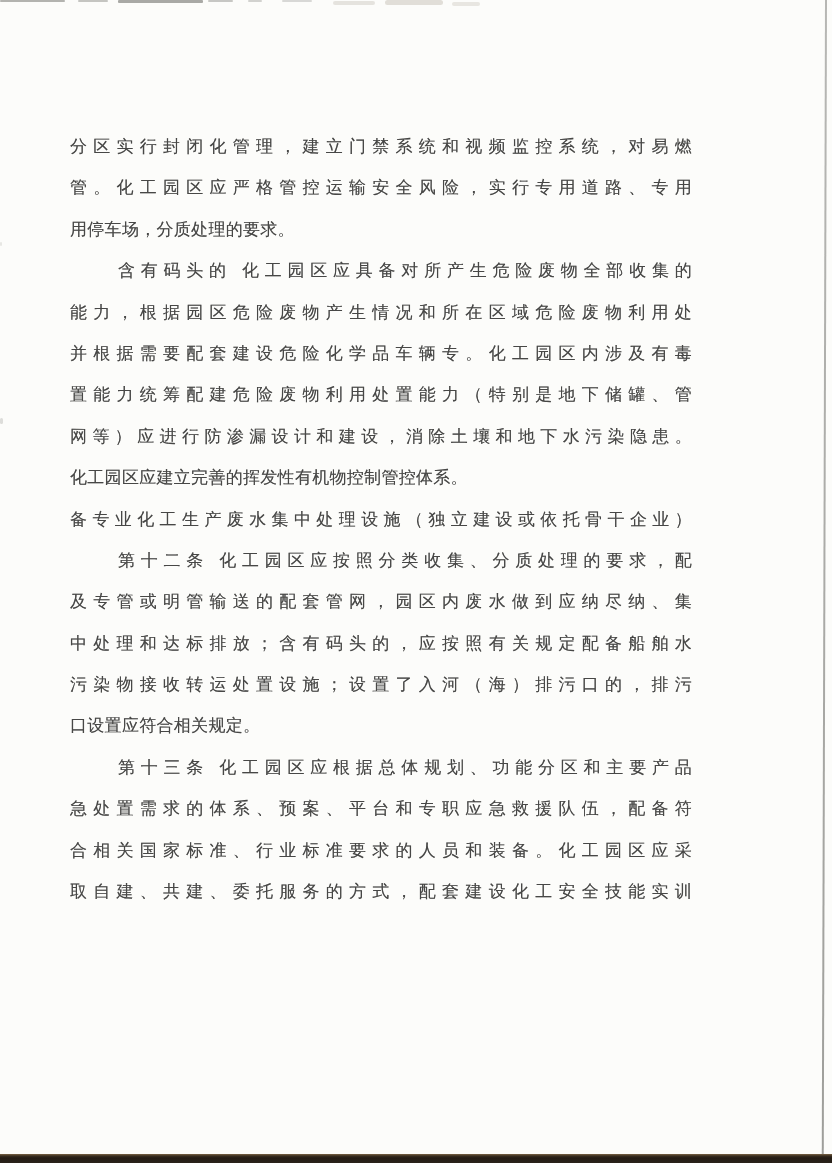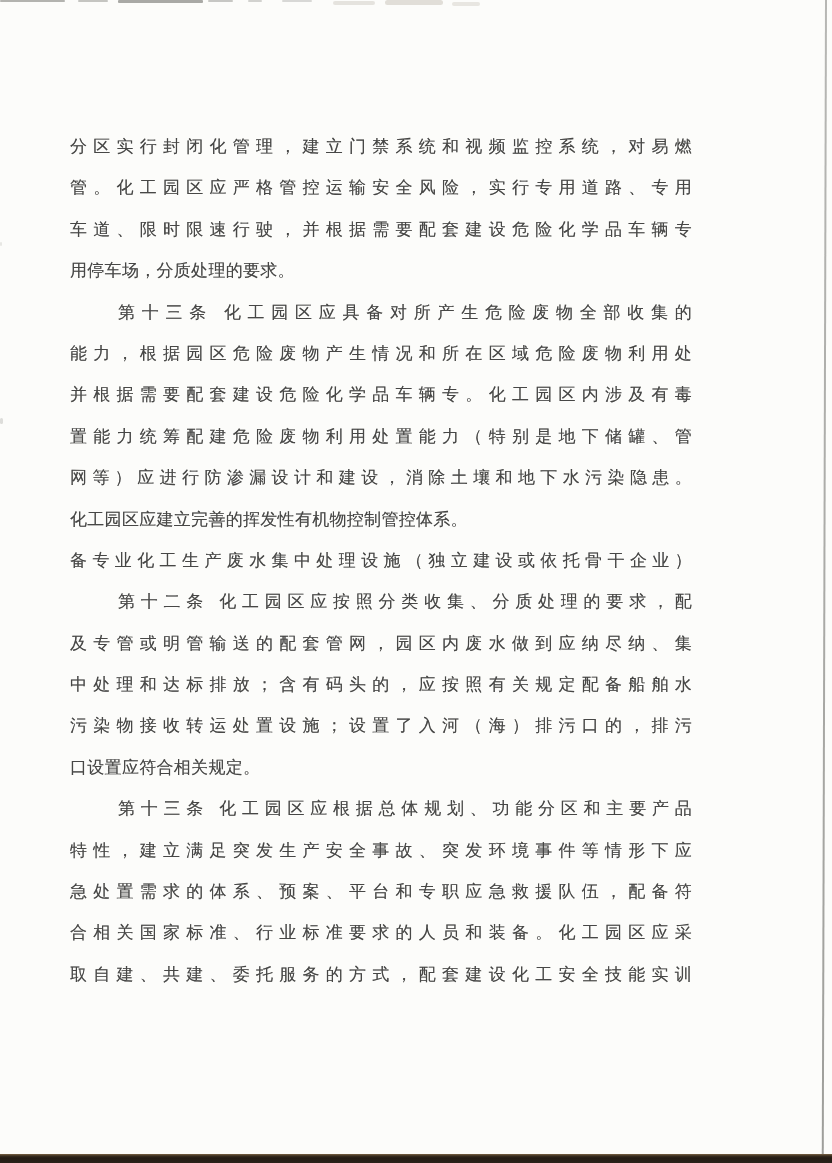--- a/index.html
+++ b/index.html
@@ -81,36 +81,34 @@
   <div class="edge-mark m6"></div>
   <div class="smudge s1"></div>
   <div class="smudge s2"></div>
   <div class="smudge s3"></div>
   <div class="smudge ls1"></div>
   <div class="smudge ls2"></div>
 
   <div id="doc-body" class="doc-body">
       <div class="line">分区实行封闭化管理，建立门禁系统和视频监控系统，对易燃</div>
       <div class="line">管。化工园区应严格管控运输安全风险，实行专用道路、专用</div>
-      <div class="line">车道、限时限速行驶，并根据需要配套建设危险化学品车辆专</div>
       <div class="line last">用停车场，分质处理的要求。</div>
-      <div class="line indent">第十三条 化工园区应具备对所产生危险废物全部收集的</div>
+      <div class="line indent">含有码头的 化工园区应具备对所产生危险废物全部收集的</div>
       <div class="line">能力，根据园区危险废物产生情况和所在区域危险废物利用处</div>
       <div class="line">并根据需要配套建设危险化学品车辆专。化工园区内涉及有毒</div>
       <div class="line">置能力统筹配建危险废物利用处置能力（特别是地下储罐、管</div>
       <div class="line">网等）应进行防渗漏设计和建设，消除土壤和地下水污染隐患。</div>
       <div class="line last">化工园区应建立完善的挥发性有机物控制管控体系。</div>
       <div class="line">备专业化工生产废水集中处理设施（独立建设或依托骨干企业）</div>
       <div class="line indent">第十二条 化工园区应按照分类收集、分质处理的要求，配</div>
       <div class="line">及专管或明管输送的配套管网，园区内废水做到应纳尽纳、集</div>
       <div class="line">中处理和达标排放；含有码头的，应按照有关规定配备船舶水</div>
       <div class="line">污染物接收转运处置设施；设置了入河（海）排污口的，排污</div>
       <div class="line last">口设置应符合相关规定。</div>
       <div class="line indent">第十三条 化工园区应根据总体规划、功能分区和主要产品</div>
-      <div class="line">特性，建立满足突发生产安全事故、突发环境事件等情形下应</div>
       <div class="line">急处置需求的体系、预案、平台和专职应急救援队伍，配备符</div>
       <div class="line">合相关国家标准、行业标准要求的人员和装备。化工园区应采</div>
       <div class="line">取自建、共建、委托服务的方式，配套建设化工安全技能实训</div>
     </div>
 
   <div class="right-line"></div>
 
   <div class="bottom-band"></div>
 
 </div>

